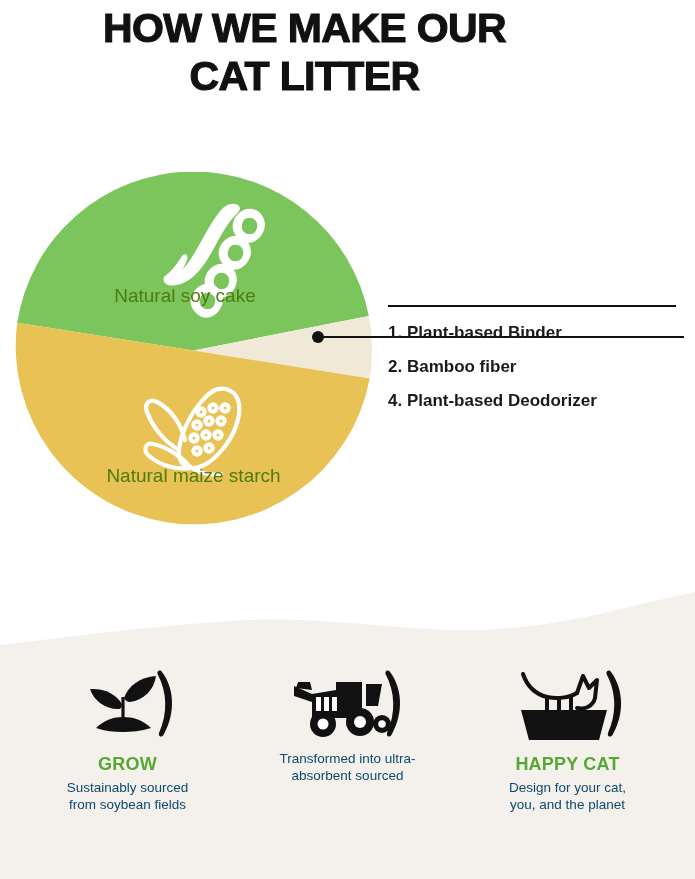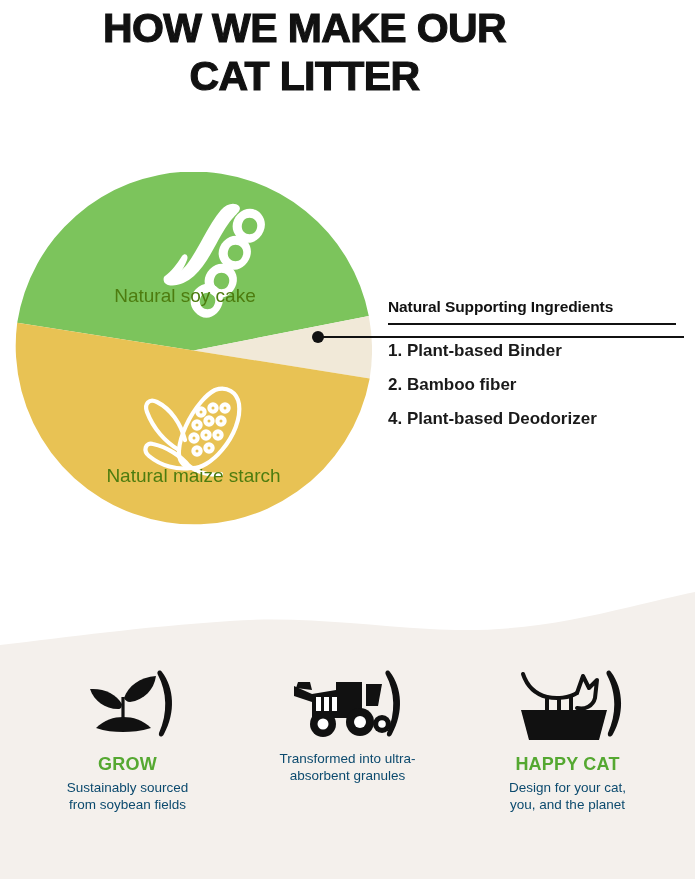--- a/index.html
+++ b/index.html
@@ -239,21 +239,20 @@
     <div class="pie-label pie-label-soy">Natural soy cake</div>
     <div class="pie-label pie-label-maize">Natural maize starch</div>
   </div>
 
   <div class="leader">
     <div class="leader-dot"></div>
     <div class="leader-line"></div>
   </div>
 
   <div class="ingredients">
-    <div class="ing-title">Natural Supporting Ingredients</div>
     <div class="ing-rule"></div>
     <ul class="ing-list">
       <li class="ing-item">1. Plant-based Binder</li>
       <li class="ing-item">2. Bamboo fiber</li>
       <li class="ing-item">4. Plant-based Deodorizer</li>
     </ul>
   </div>
 
   <div class="features">
 
@@ -300,21 +299,21 @@
             <circle cx="70" cy="58" r="14"></circle>
             <circle cx="70" cy="58" r="6" fill="#ffffff"></circle>
 
             <circle cx="92" cy="60" r="9"></circle>
             <circle cx="92" cy="60" r="3.8" fill="#ffffff"></circle>
 
             <path d="M100,8 C112,24 114,48 102,70 C100,74 96,73 97,69 C106,49 105,28 96,11 C94,7 98,5 100,8 Z"></path>
           </g>
         </svg>
       </div>
-      <div class="feature-desc">Transformed into ultra-absorbent granules</div>
+      <div class="feature-desc">Transformed into ultra-absorbent sourced</div>
     </div>
 
     <div class="feature">
       <div class="feature-icon">
         <svg width="110" height="82" viewBox="0 0 110 82" xmlns="http://www.w3.org/2000/svg">
           <g fill="none" stroke="#111111" stroke-width="4" stroke-linecap="round" stroke-linejoin="round">
 
             <path d="M10,10 C14,22 22,30 34,33 L34,48"></path>
             <path d="M34,33 C44,35 56,34 64,29"></path>
             <path d="M46,35 L46,48"></path>

